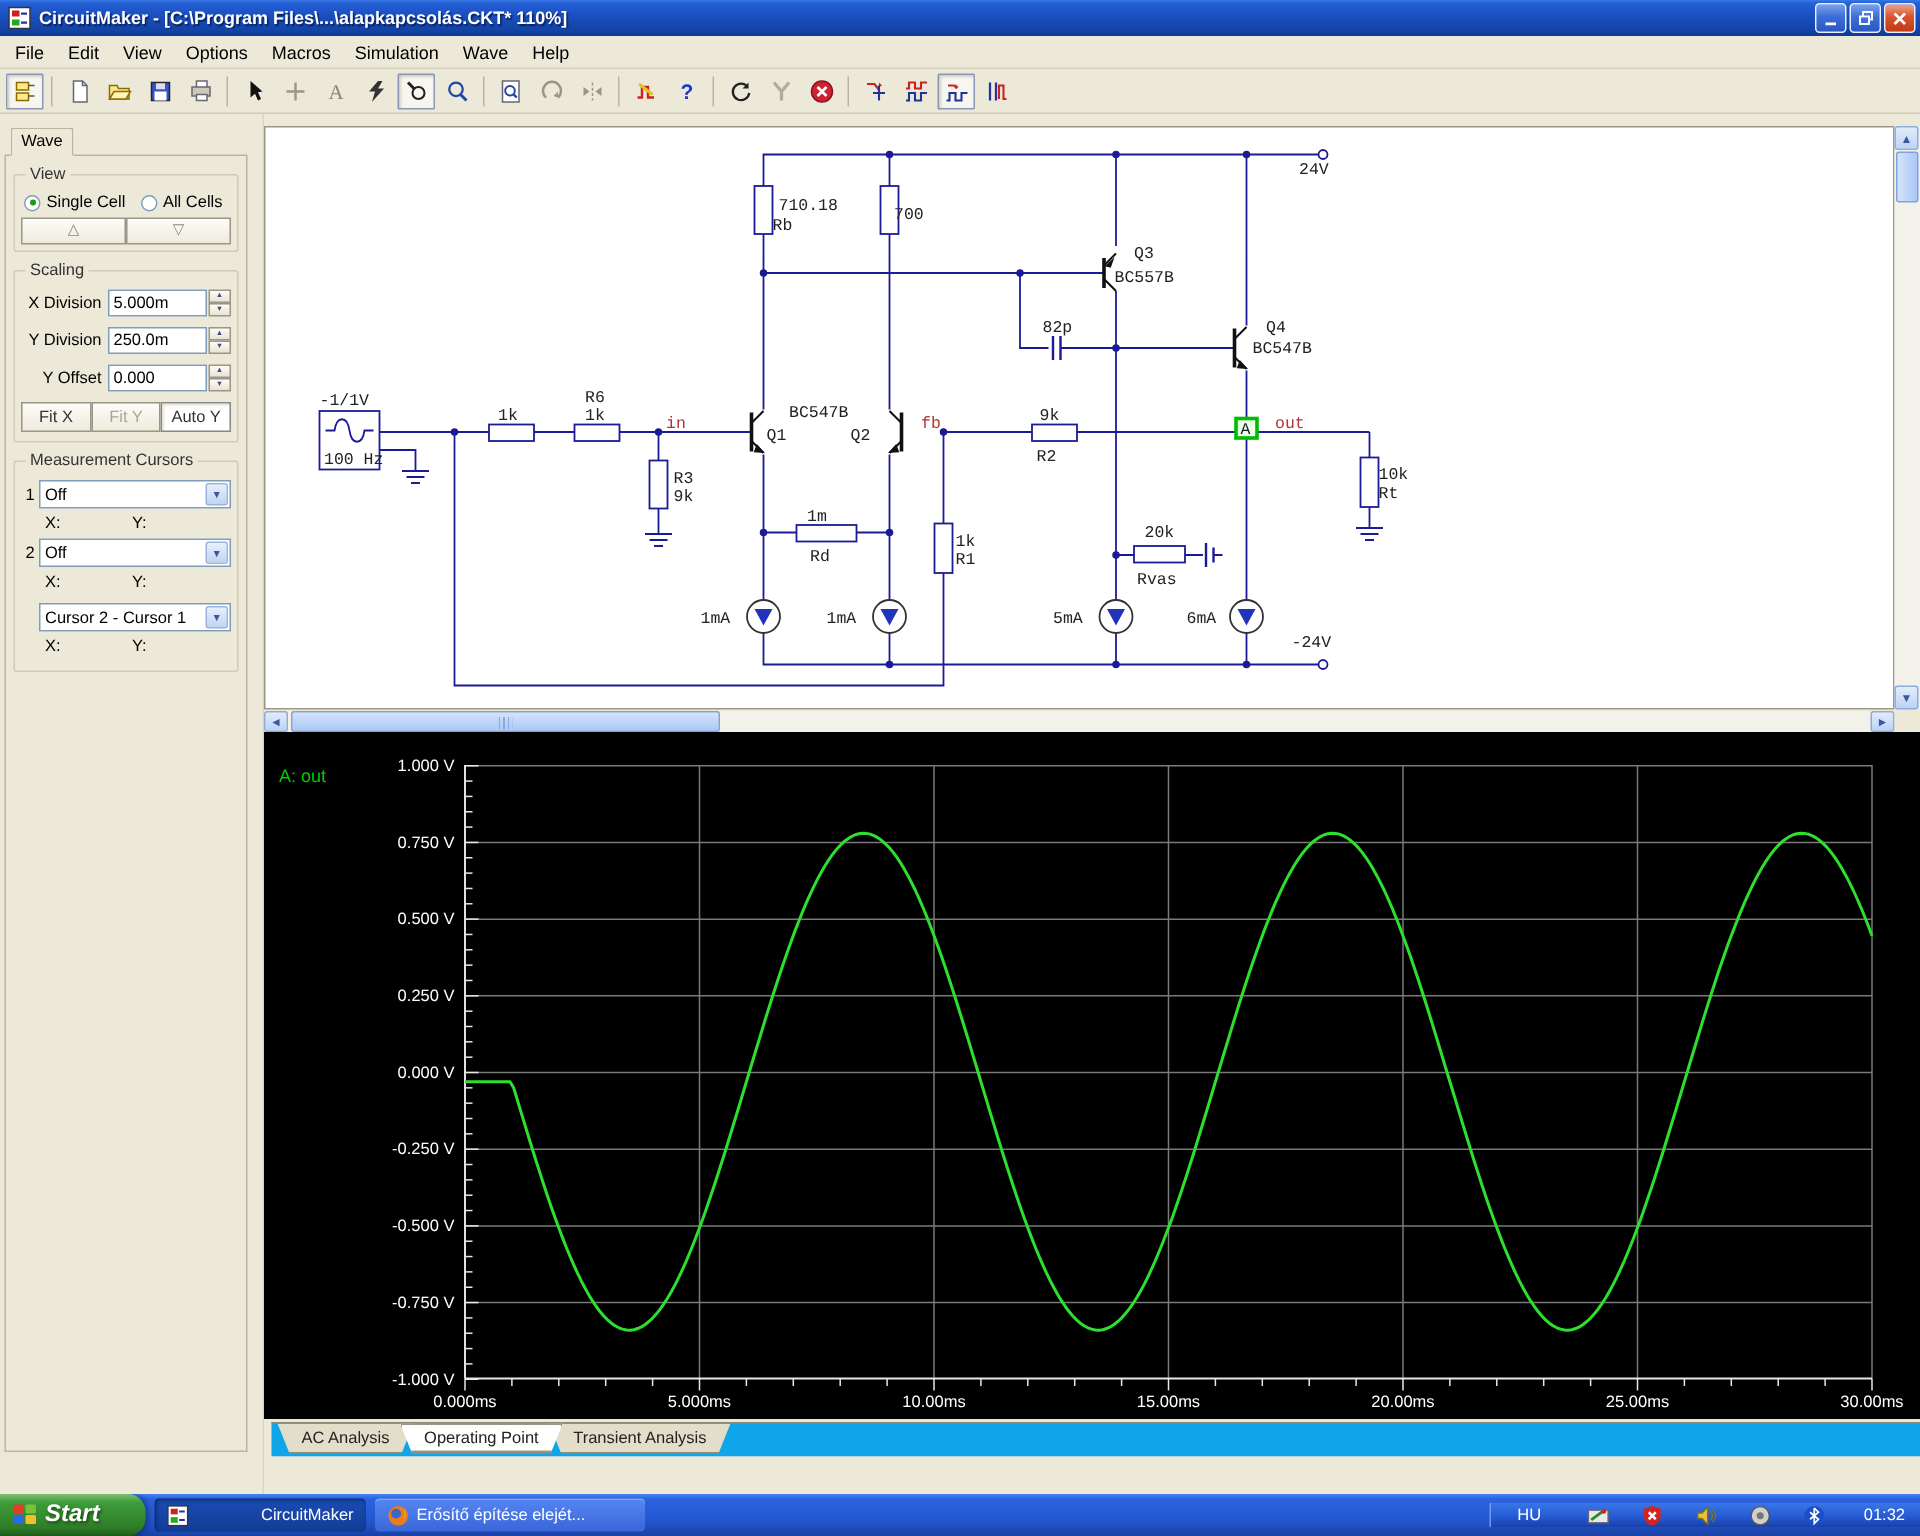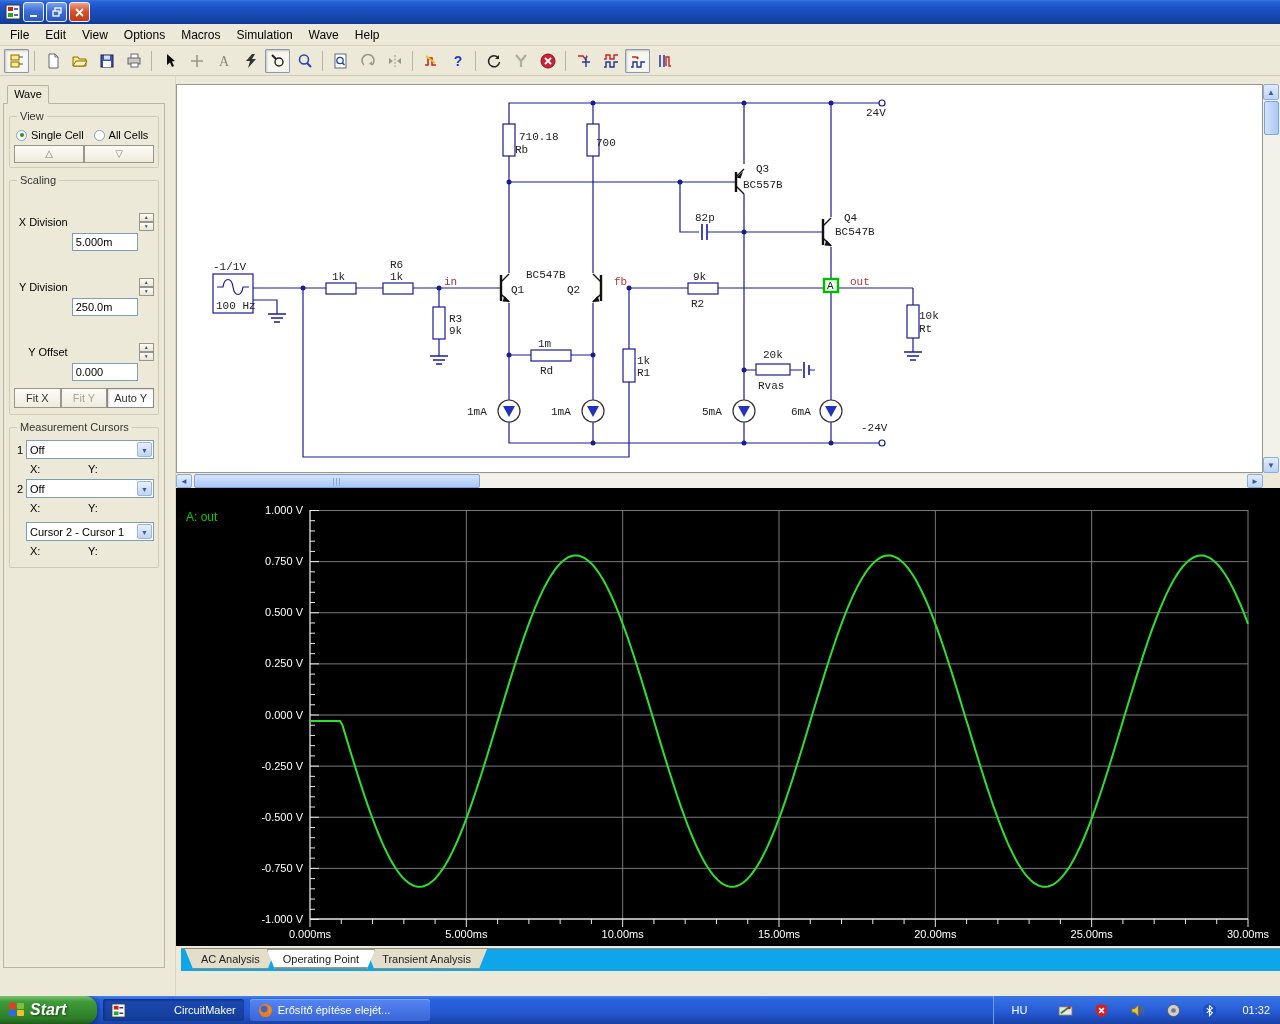--- a/index.html
+++ b/index.html
@@ -55,21 +55,21 @@
   .radio.on::after { content:""; position:absolute; left:2.5px; top:2.5px; width:4px;
     height:4px; border-radius:50%; background:#1a9a1a; }
   .updown-row { display:flex; }
   .btn { border:1px solid #9a968a; background:linear-gradient(180deg,#fdfcf7,#eeebdd);
     font-size:11px; text-align:center; color:#333; }
   .tri-btn { flex:1; height:18px; color:#8a8678; font-size:10px; line-height:16px;
     font-family:"DejaVu Sans", sans-serif; }
   .srow { display:flex; align-items:center; margin-bottom:7px; }
   .srow label { width:56px; text-align:right; font-size:11px; margin-right:4px; }
   .field { width:66px; height:18px; border:1px solid #7f9db9; background:#fff;
-    font-size:11px; padding:1px 3px; font-family:"Liberation Sans",sans-serif;margin-top:40px; }
+    font-size:11px; padding:1px 3px; font-family:"Liberation Sans",sans-serif; }
   .spin { width:16px; height:18px; display:flex; flex-direction:column; margin-left:1px; }
   .spin div { flex:1; border:1px solid #9a968a; background:linear-gradient(180deg,#fdfcf7,#e8e4d4);
     font-size:5px; line-height:7px; text-align:center; color:#44507a; }
   .fitrow { display:flex; margin-top:2px; }
   .fitrow .btn { flex:1; height:20px; line-height:18px; }
   .btn.disabled { color:#a8a49a; }
   .btn.toggled { background:#fff; border:1px solid #888; box-shadow:inset 1px 1px 2px #ddd9c8; }
   .crow { display:flex; align-items:center; margin-bottom:3px; }
   .crow .idx { width:12px; font-size:11px; text-align:center; }
   .combo { flex:1; height:19px; border:1px solid #7f9db9; background:#fff; display:flex;
@@ -122,37 +122,38 @@
     text-shadow:1px 1px 2px #1a4a17; box-shadow:2px 0 4px rgba(0,0,0,.35); flex:none; }
   .xpflag { width:16px; height:14px; display:grid; grid-template-columns:7px 7px;
     grid-template-rows:6px 6px; gap:1px; }
   .xpflag i { border-radius:1px; }
   .taskbtn { height:22px; margin-left:6px; display:flex; align-items:center; gap:5px;
     padding:0 8px; color:#fff; font-size:11px; border-radius:3px; flex:none;
     background:linear-gradient(180deg,#5586f2,#3a66d8); box-shadow:inset 0 1px 0 #7ba2f5; }
   .taskbtn.active { background:linear-gradient(180deg,#1c4cb4,#123c96);
     box-shadow:inset 1px 1px 3px #0a2a6e;gap:48px; }
   .taskbtn .ticon { width:15px; height:15px; flex:none; }
-  .tray { margin-left:auto; height:28px; display:flex; align-items:center;
+  .tray { margin-left:auto; height:16px; display:flex; align-items:center;
     background:linear-gradient(180deg,#3a76e8 0%,#2458d2 60%,#1941a5 100%);
     border-left:1px solid #6f9bef; padding:0 10px 0 8px; gap:21px; }
   .lang { color:#fff; font-size:11px; padding:3px 10px; }
   .tray-ico { width:15px; height:15px; }
   .clock { color:#fff; font-size:11px; margin-left:4px; }
 </style>
 </head>
 <body>
 
 <div class="titlebar">
   <svg width="16" height="16">
     <rect x="1" y="1" width="14" height="14" fill="#fff" stroke="#334"></rect>
     <rect x="3" y="3" width="5" height="4" fill="#cc2222"></rect>
     <rect x="3" y="9" width="5" height="4" fill="#22aa22"></rect>
     <path d="M9,5 h4 M9,11 h4" stroke="#223399" stroke-width="1.5"></path>
   </svg>
+  <span class="apptitle">CircuitMaker - [C:\Program Files\...\alapkapcsolás.CKT* 110%]</span>
   <div class="winbtn">
       <svg width="9" height="9">
         <path d="M1,8 h7" stroke="#fff" stroke-width="2"></path>
       </svg>
     </div>
   <div class="winbtn">
       <svg width="10" height="10">
         <rect x="3" y="1" width="6" height="5" fill="none" stroke="#fff" stroke-width="1.3"></rect>
         <rect x="1" y="4" width="6" height="5" fill="#3d6ed8" stroke="#fff" stroke-width="1.3"></rect>
       </svg>

